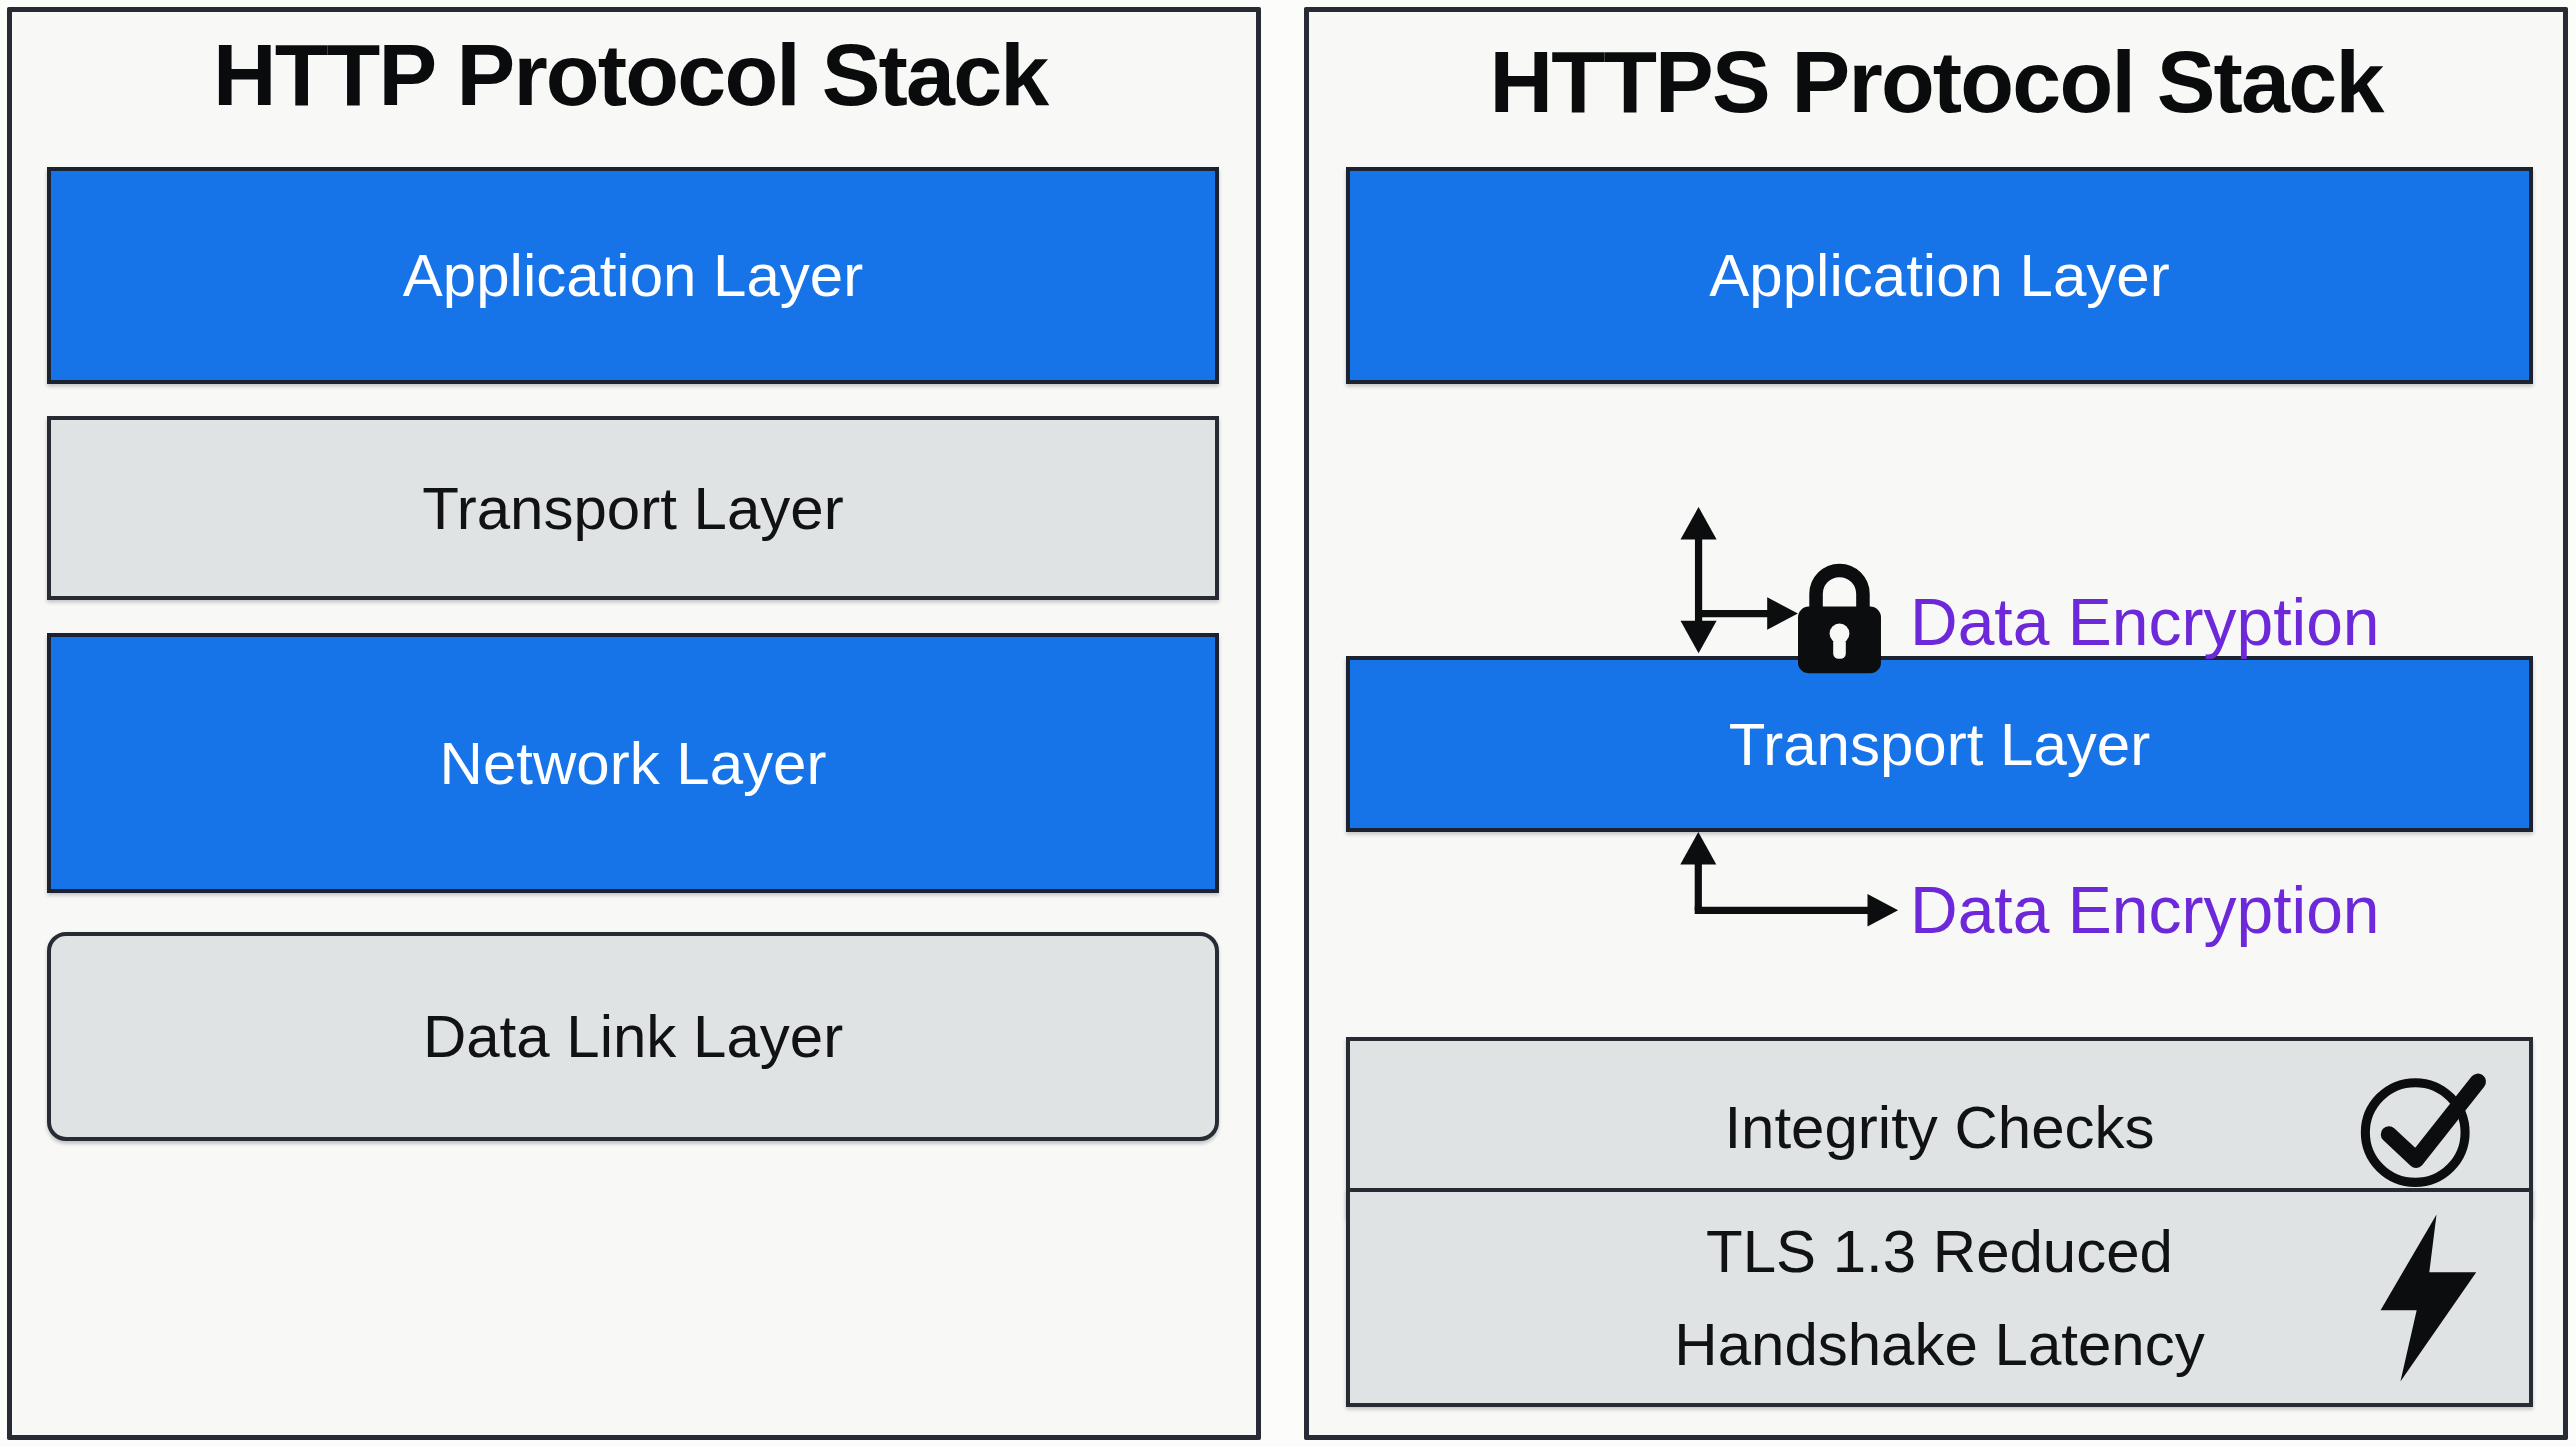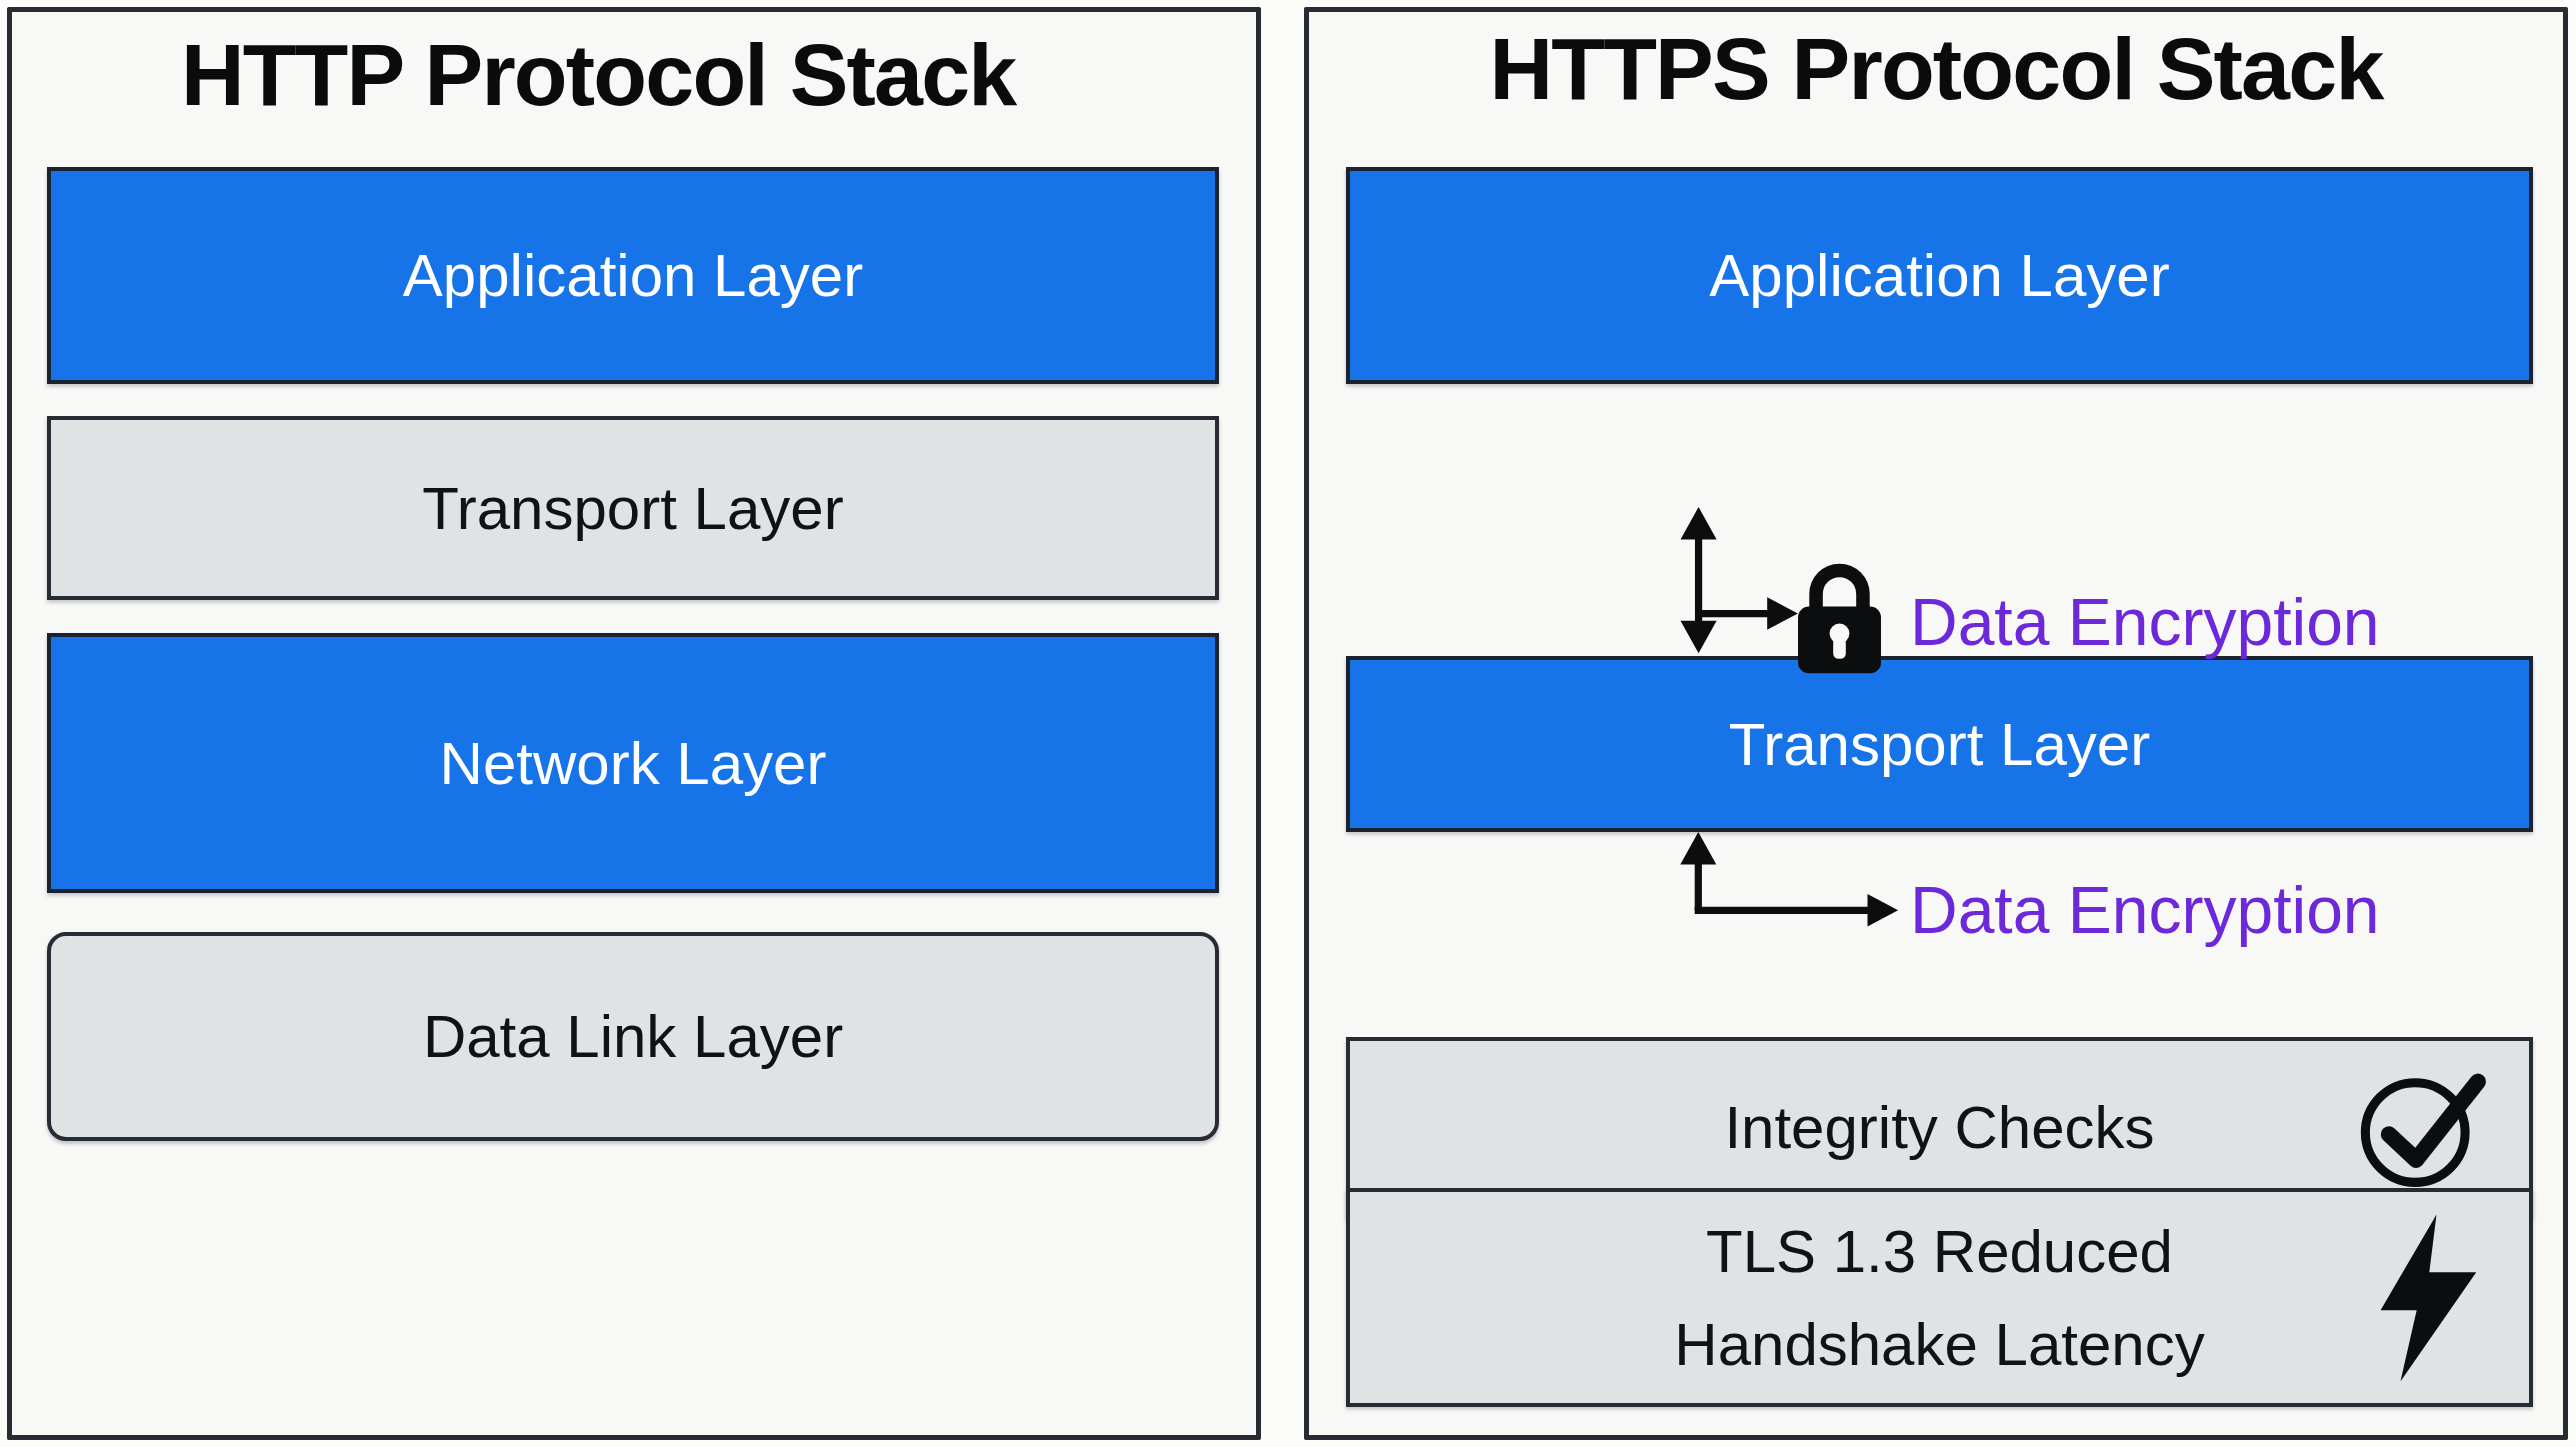--- a/index.html
+++ b/index.html
@@ -21,22 +21,22 @@
   .panel.right{left:1304px;top:7.2px;width:1264px;height:1433px;}
   .title{
     position:absolute;
     text-align:center;
     font-weight:700;
     font-size:88px;
     letter-spacing:-1.8px;
     color:#0a0b0c;
     white-space:nowrap;
   }
-  .title.left{left:7.2px;top:23.5px;width:1182px;}
-  .title.right{left:1304px;top:18px;width:1264px;}
+  .title.left{left:7.2px;top:23.5px;width:1182px;padding-left:32px;}
+  .title.right{left:1304px;top:31px;width:1264px;}
   .layer{
     position:absolute;
     box-sizing:border-box;
     display:flex;
     align-items:center;
     justify-content:center;
     font-size:60px;
     border:4.5px solid var(--c-border_dark,#272c34);
     box-shadow:0 2.7px 3.6px rgba(40,45,55,.25);
   }

